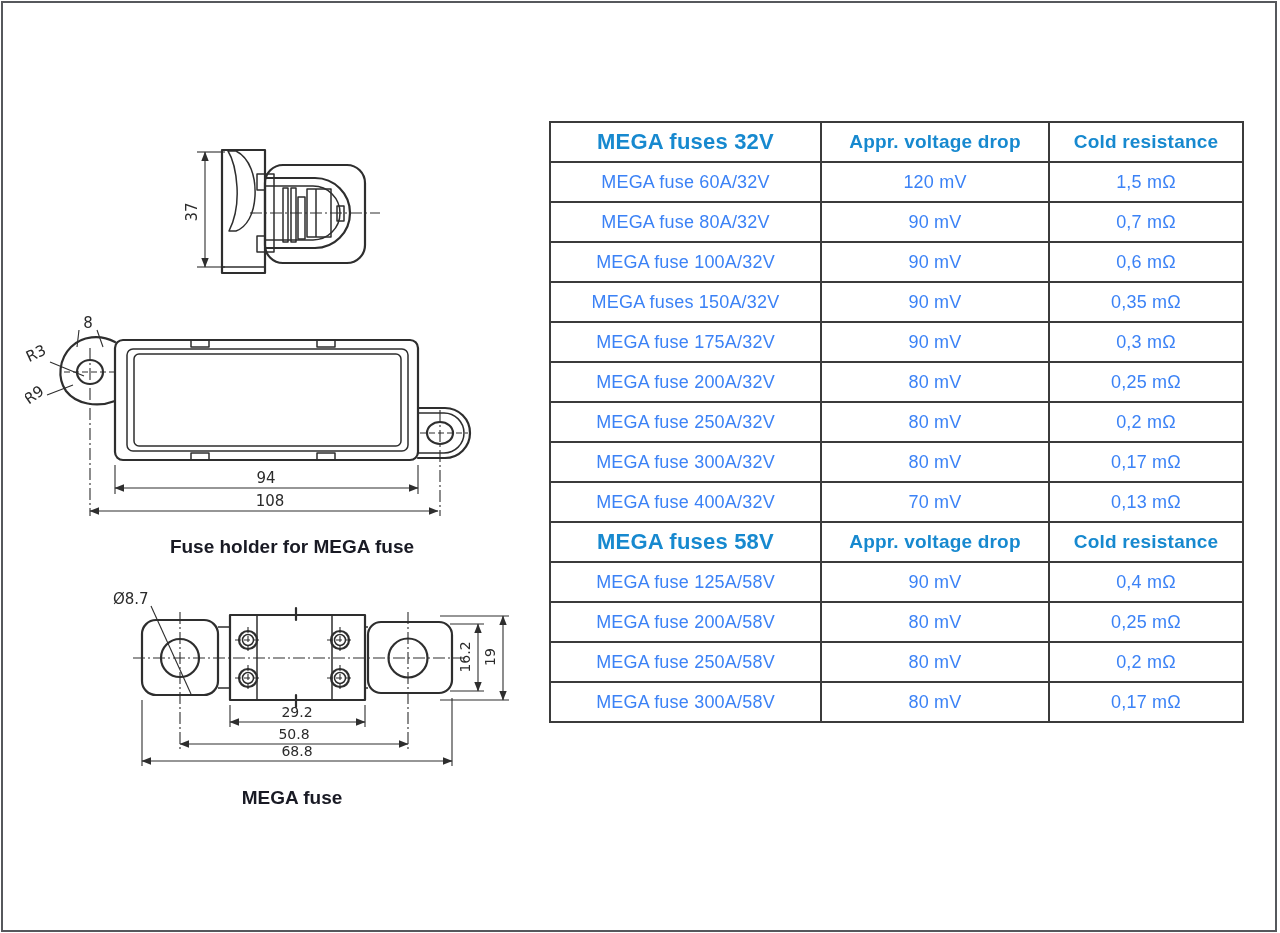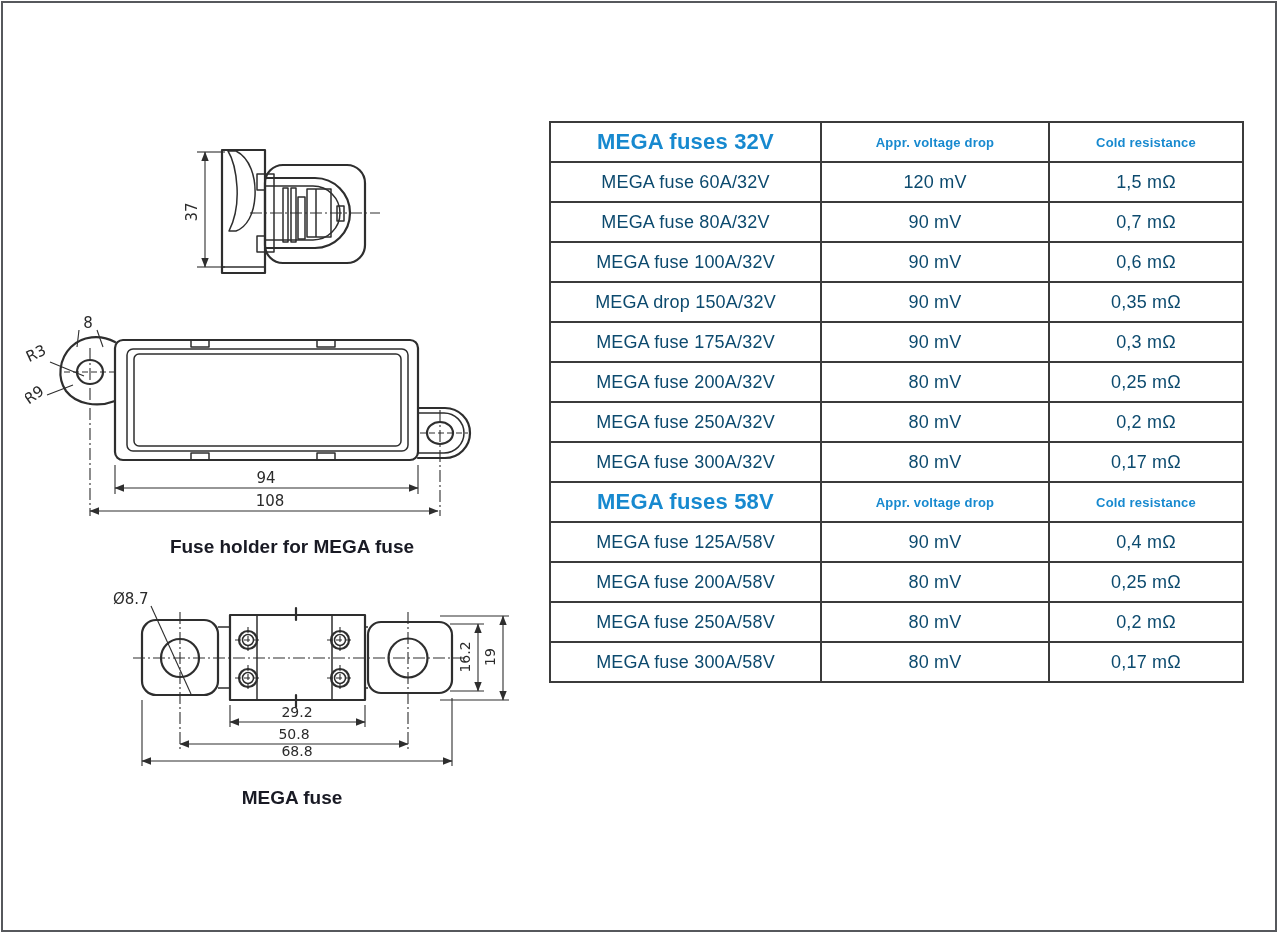--- a/index.html
+++ b/index.html
@@ -17,22 +17,22 @@
     border-collapse:collapse; table-layout:fixed; width:693px;
     background:#ffffff;
   }
   .spec-table td {
     border:2px solid #3b3b3b; text-align:center; vertical-align:middle;
     height:38px; padding:0; overflow:hidden; white-space:nowrap;
   }
   .spec-table col.col0 { width:271px; }
   .spec-table col.col1 { width:228px; }
   .spec-table col.col2 { width:194px; }
-  .spec-table .dcell { font-size:18px; color:#0c4a6e; letter-spacing:0.2px; }
-  .spec-table .hcell { font-weight:bold; color:#1789cf; font-size:13px; letter-spacing:0.2px; }
+  .spec-table .dcell { font-size:18px; color:#3b82f6; letter-spacing:0.2px; }
+  .spec-table .hcell { font-weight:bold; color:#1789cf; font-size:19px; letter-spacing:0.2px; }
   .spec-table .hcell.c0 { font-size:22px; }
   
   .drawing { position:absolute; }
   .drawing * { vector-effect:none; }
   .dline   { stroke:#2e2e2e; stroke-width:2.2; fill:none; stroke-linejoin:round; stroke-linecap:round; }
   .dthin   { stroke:#2e2e2e; stroke-width:1.5; fill:none; stroke-linejoin:round; }
   .ddim    { stroke:#2e2e2e; stroke-width:1.1; fill:none; }
   .ddash   { stroke:#2e2e2e; stroke-width:1.1; fill:none; stroke-dasharray:12 3 2 3; }
   .ddash2  { stroke:#2e2e2e; stroke-width:1.1; fill:none; stroke-dasharray:6 3; }
   .dimtxt  { font-family:"DejaVu Sans", sans-serif; font-size:14px; fill:#2b2b2b; }
@@ -233,21 +233,21 @@
           <td class="dcell c0">MEGA fuse 80A/32V</td>
           <td class="dcell c1">90 mV</td>
           <td class="dcell c2">0,7 mΩ</td>
         </tr>
         <tr>
           <td class="dcell c0">MEGA fuse 100A/32V</td>
           <td class="dcell c1">90 mV</td>
           <td class="dcell c2">0,6 mΩ</td>
         </tr>
         <tr>
-          <td class="dcell c0">MEGA drop 150A/32V</td>
+          <td class="dcell c0">MEGA fuses 150A/32V</td>
           <td class="dcell c1">90 mV</td>
           <td class="dcell c2">0,35 mΩ</td>
         </tr>
         <tr>
           <td class="dcell c0">MEGA fuse 175A/32V</td>
           <td class="dcell c1">90 mV</td>
           <td class="dcell c2">0,3 mΩ</td>
         </tr>
         <tr>
           <td class="dcell c0">MEGA fuse 200A/32V</td>
@@ -256,20 +256,25 @@
         </tr>
         <tr>
           <td class="dcell c0">MEGA fuse 250A/32V</td>
           <td class="dcell c1">80 mV</td>
           <td class="dcell c2">0,2 mΩ</td>
         </tr>
         <tr>
           <td class="dcell c0">MEGA fuse 300A/32V</td>
           <td class="dcell c1">80 mV</td>
           <td class="dcell c2">0,17 mΩ</td>
+        </tr>
+        <tr>
+          <td class="dcell c0">MEGA fuse 400A/32V</td>
+          <td class="dcell c1">70 mV</td>
+          <td class="dcell c2">0,13 mΩ</td>
         </tr>
         <tr>
           <td class="hcell c0">MEGA fuses 58V</td>
           <td class="hcell c1">Appr. voltage drop</td>
           <td class="hcell c2">Cold resistance</td>
         </tr>
         <tr>
           <td class="dcell c0">MEGA fuse 125A/58V</td>
           <td class="dcell c1">90 mV</td>
           <td class="dcell c2">0,4 mΩ</td>

